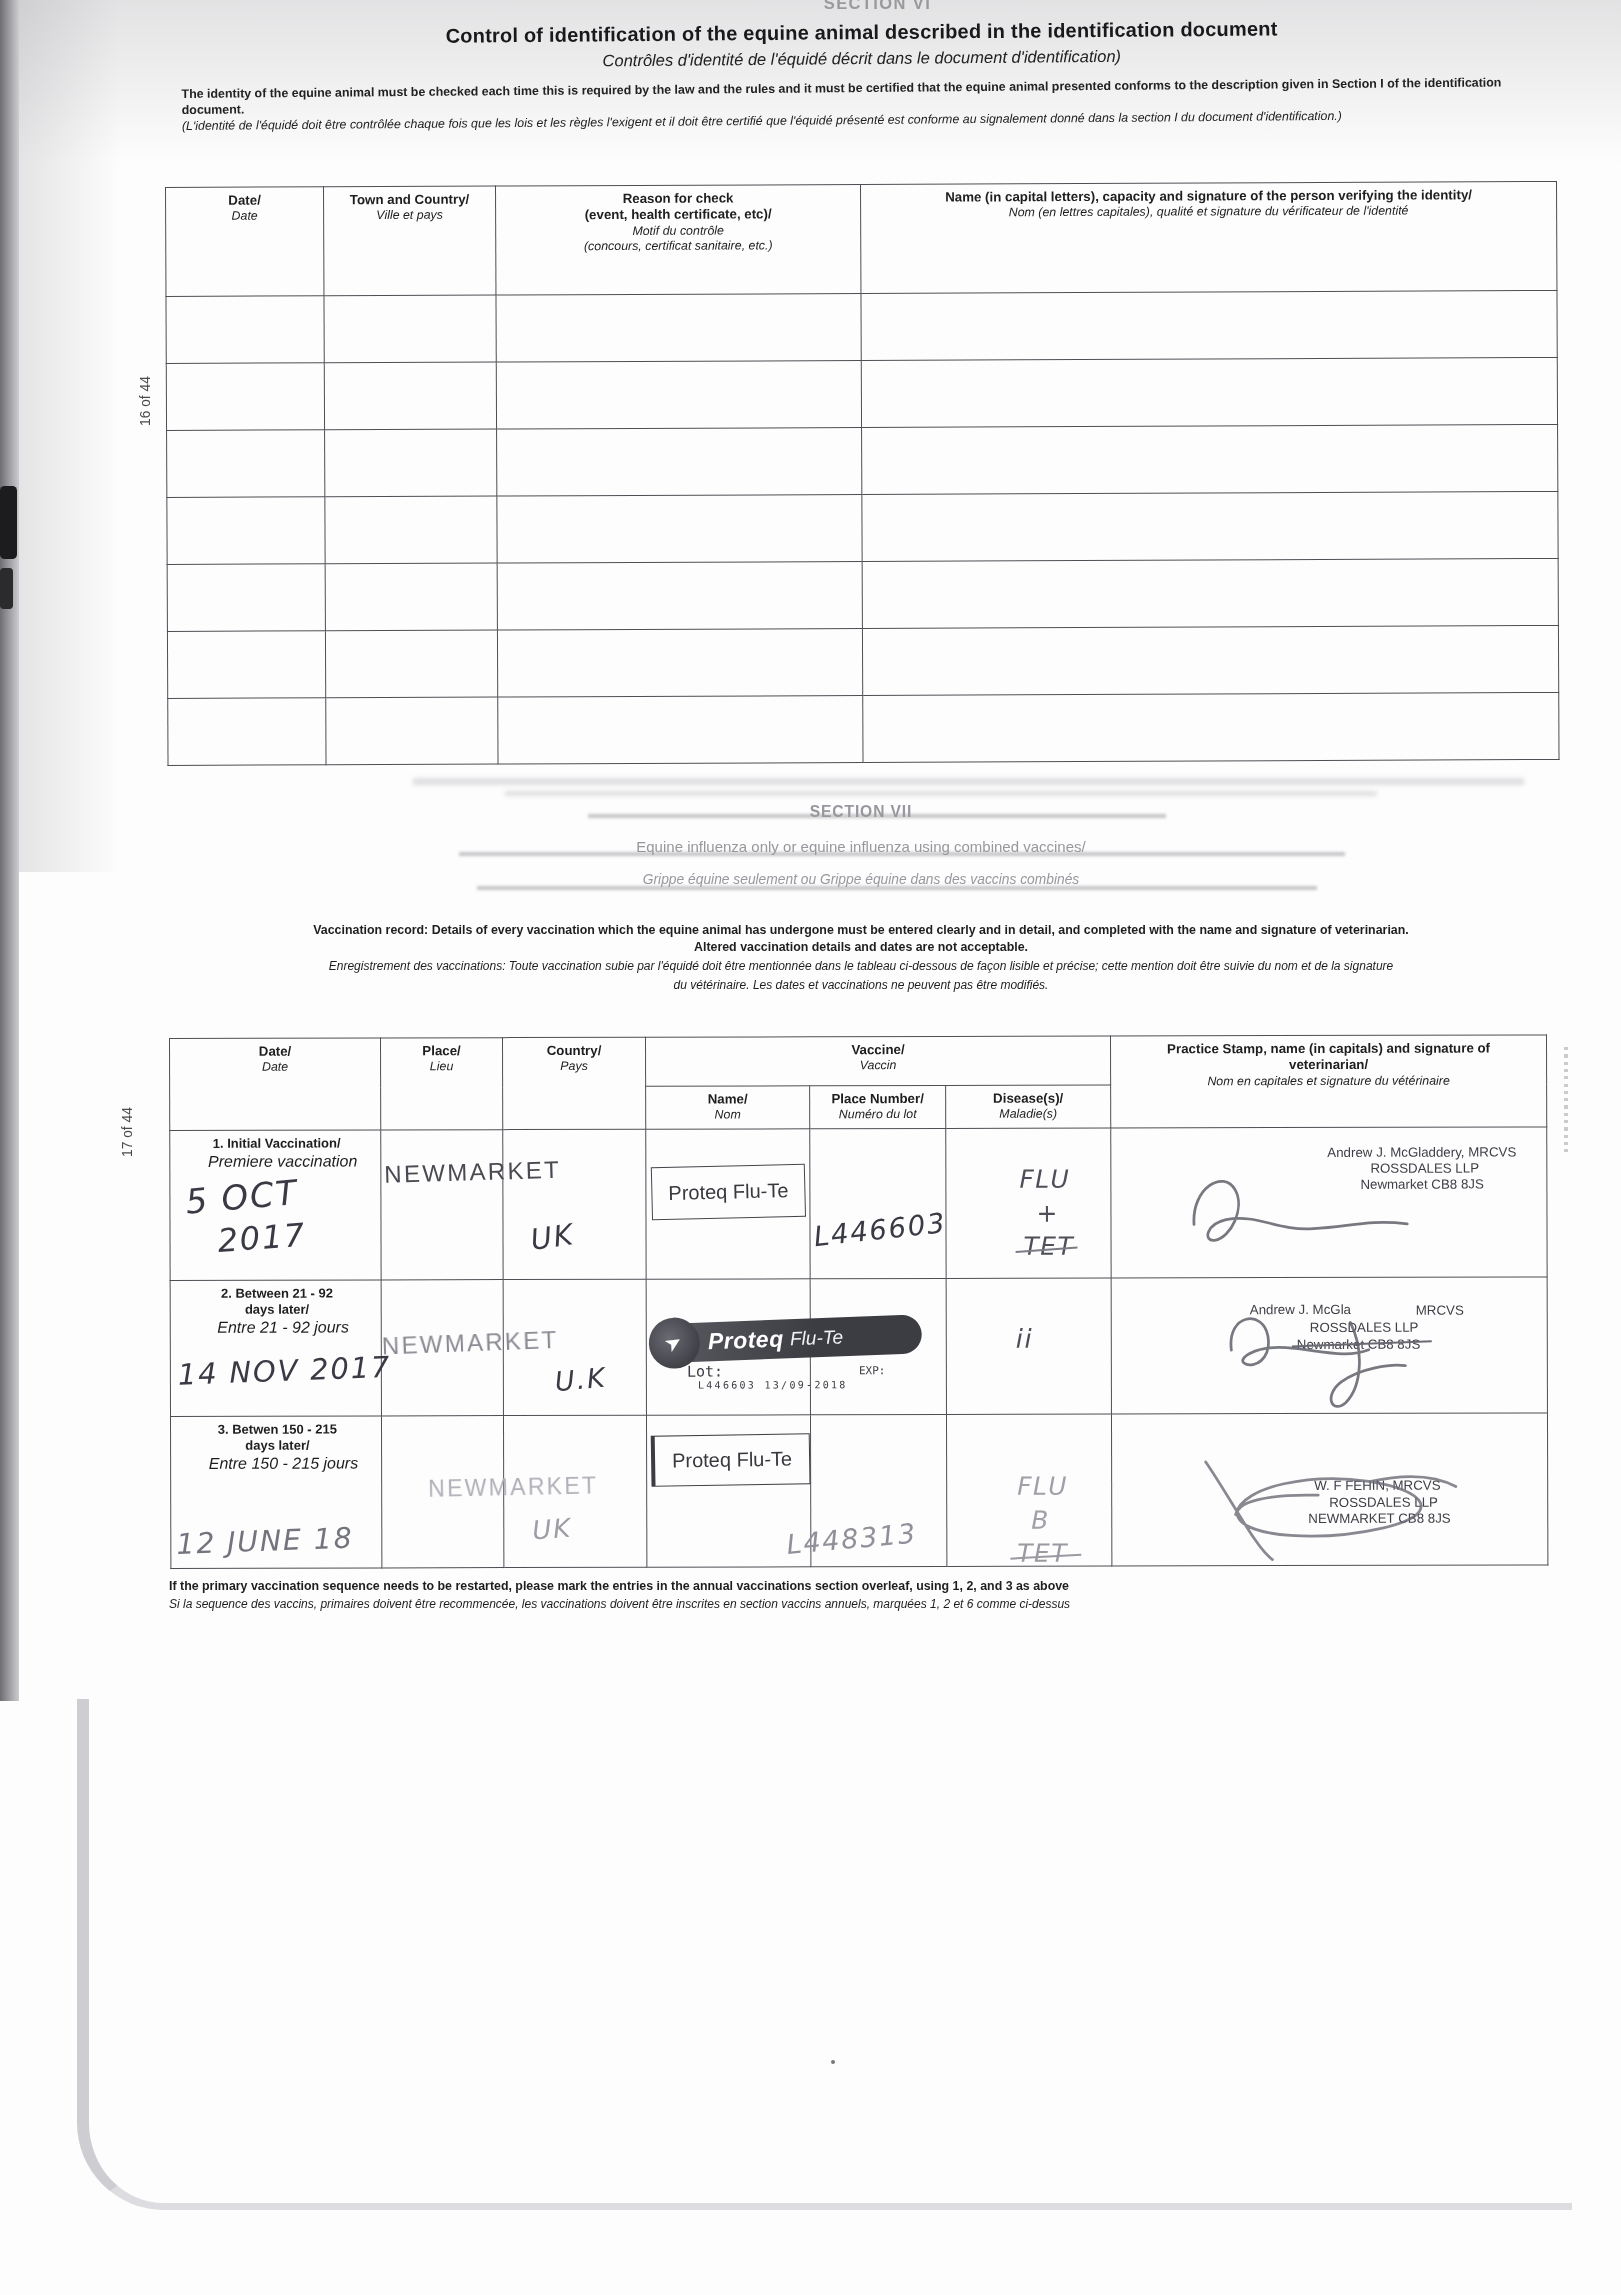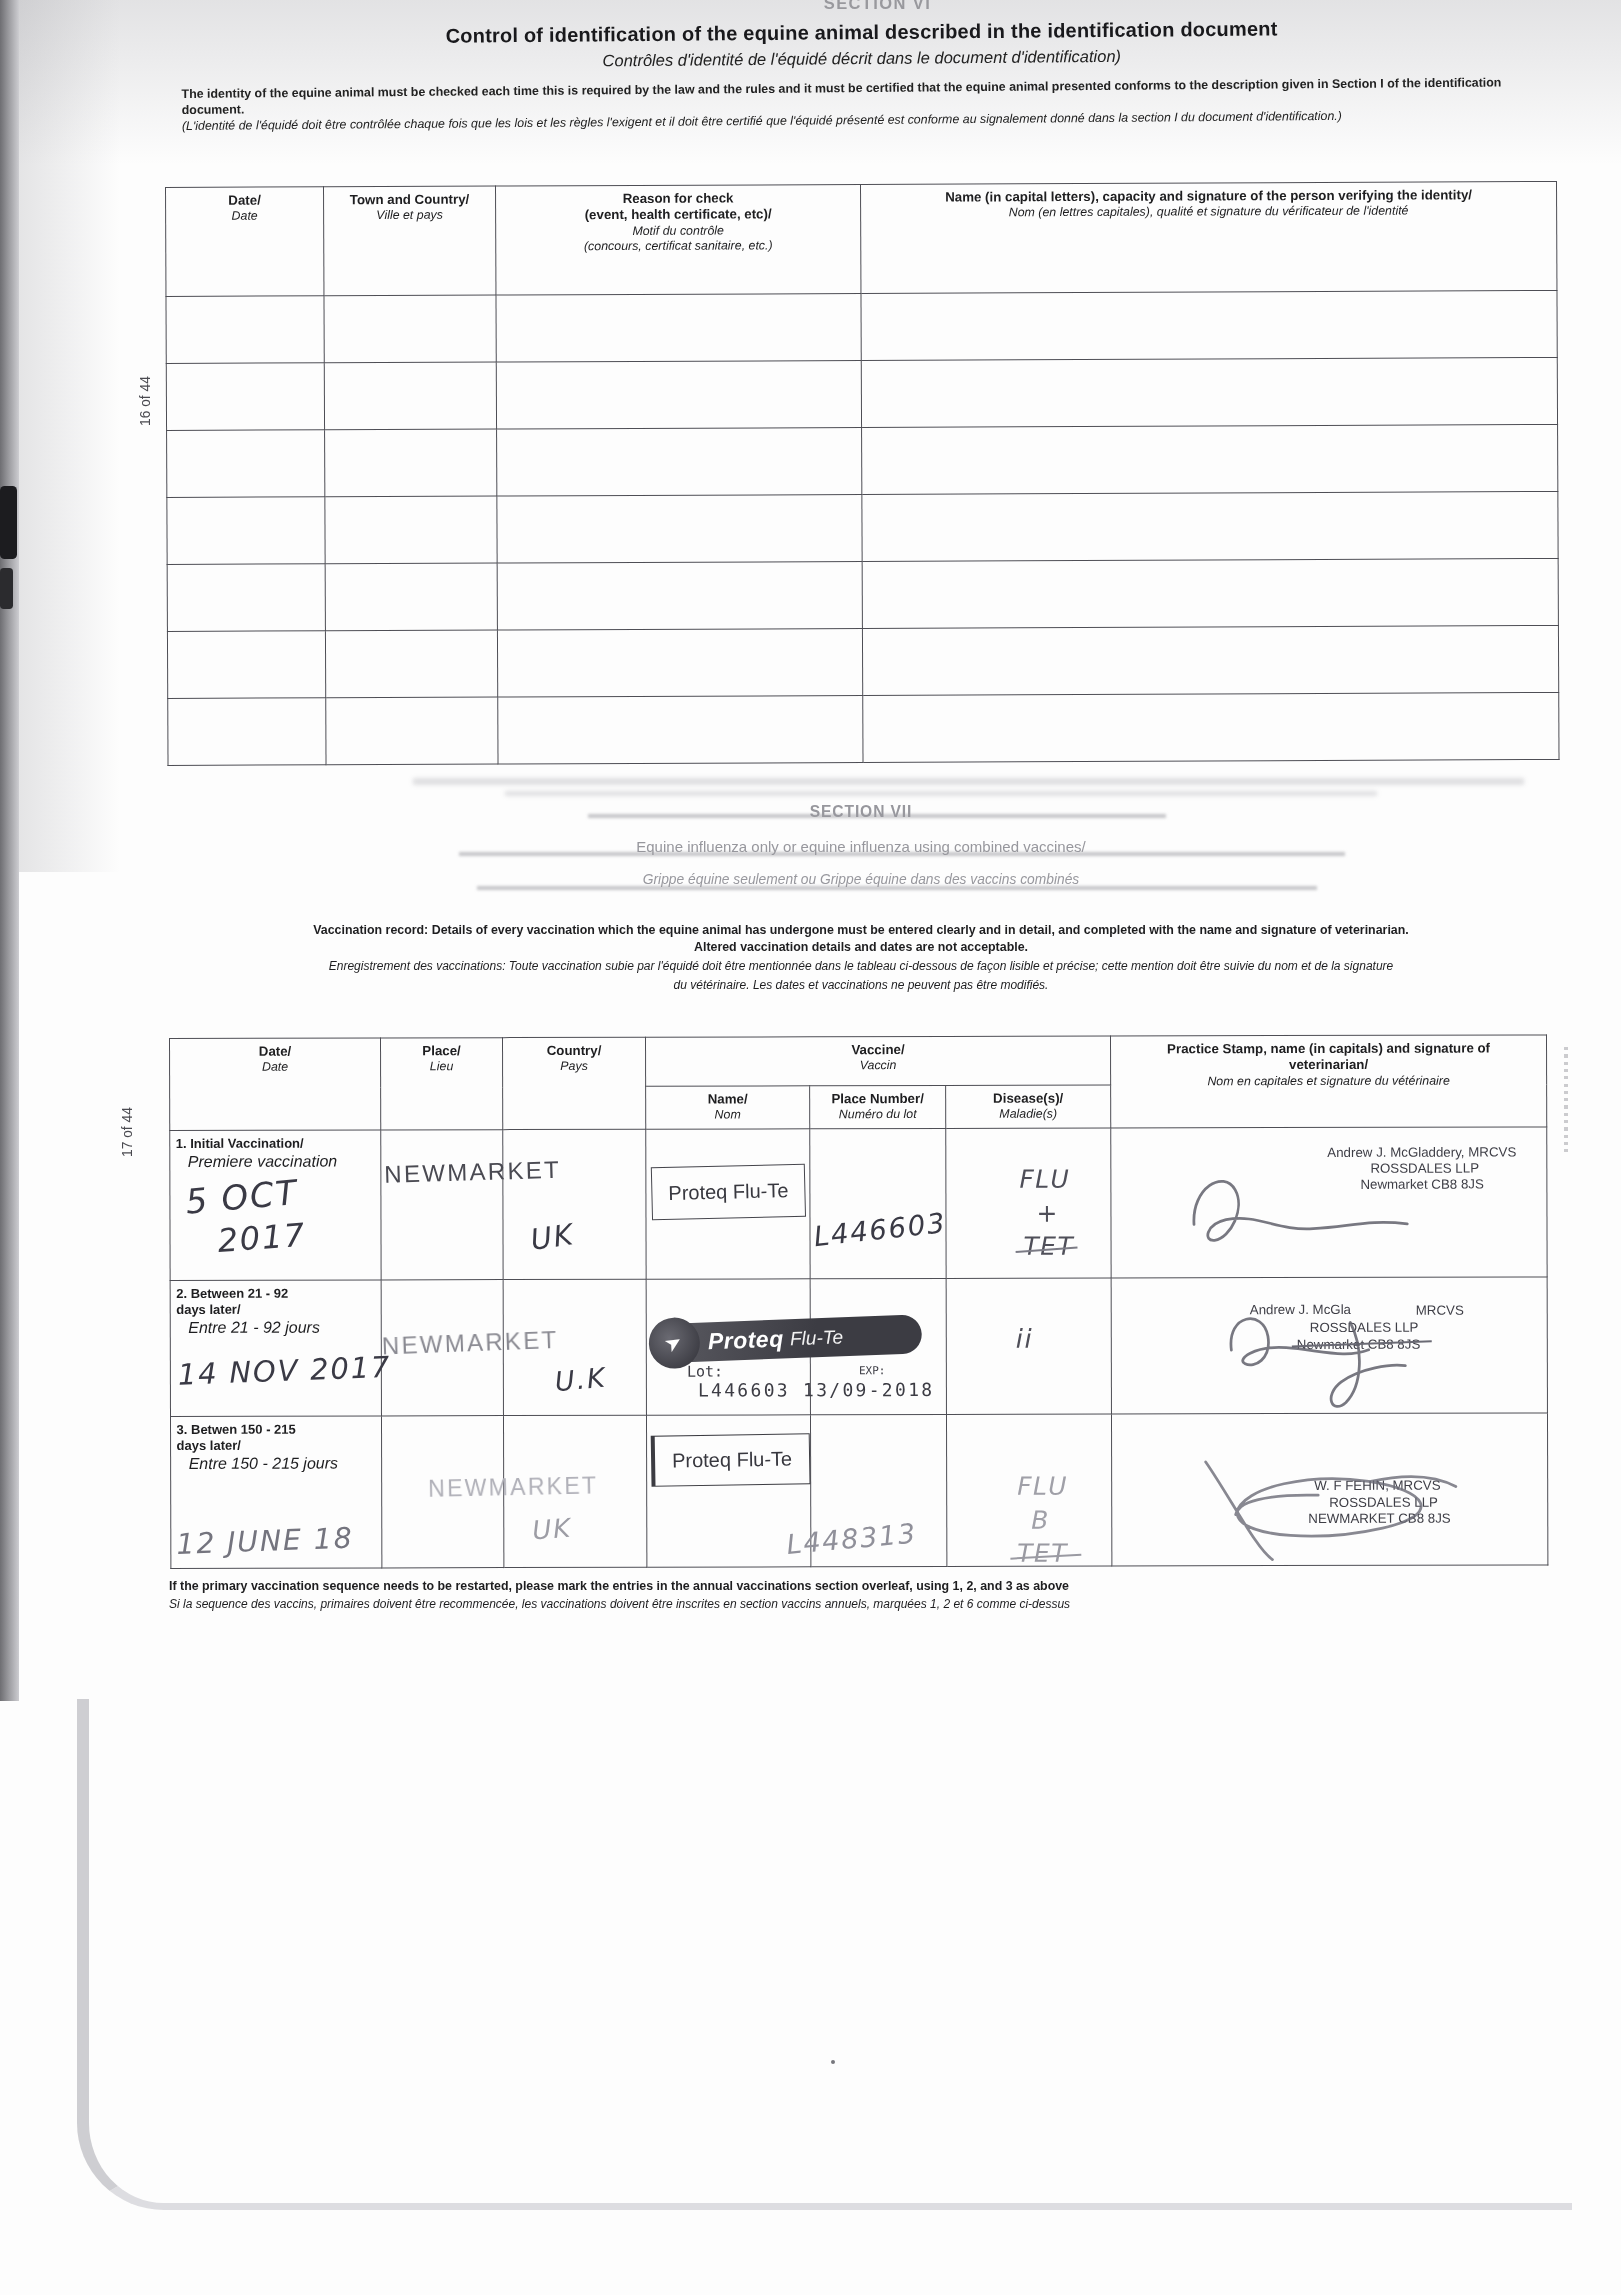--- a/index.html
+++ b/index.html
@@ -66,21 +66,21 @@
   .s7-note { position:absolute; left:184px; top:922px; width:1354px; text-align:center; }
   .s7-note .n-en { font-weight:bold; font-size:12.4px; line-height:1.35; }
   .s7-note .n-fr { font-style:italic; font-size:12px; line-height:1.35; margin-top:2.8px; }
 
   
   .t7 { position:absolute; left:169px; top:1038px; width:1377px; transform:rotate(-0.15deg); transform-origin:left top; }
   .t7 thead tr.hr1 { height:49px; }
   .t7 thead tr.hr2 { height:43px; }
   .t7 td { position:relative; vertical-align:top; padding:0; overflow:visible; }
   tr.r1 { height:150px; } tr.r2 { height:136px; } tr.r3 { height:152px; }
-  .lbl { padding:4.6px 2.8px 0 5.5px; text-align:left; }
+  .lbl { padding:4.6px 2.8px 0 5.5px; text-align:center; }
   .lbl .b { font-size:13px; }
   .lbl .i { font-size:16px; padding-left:12px; }
 
   
   .hw { position:absolute; font-family:"DejaVu Sans",sans-serif; font-style:italic;
     color:#3a3a45; white-space:nowrap; letter-spacing:1.8px; }
   .stamp-place { position:absolute; white-space:nowrap; letter-spacing:2.3px; font-size:24px; }
   .stl { position:absolute; font-size:13.3px; color:#3e3e46; white-space:nowrap; }
   .dis { position:absolute; font-family:"DejaVu Sans",sans-serif; font-style:italic;
     font-size:25px; color:#4f4f59; letter-spacing:1.4px; }
@@ -108,21 +108,21 @@
   .sticker { position:absolute; left:5.5px; top:40px; width:269px; height:39px; transform:rotate(-2deg); }
   .sticker .pill { width:100%; height:100%; background:linear-gradient(100deg,#5c5c63,#3c3c43 60%);
     border-radius:20px; display:flex; align-items:center; padding-left:55px; box-sizing:border-box; }
   .sticker .logo-dot { position:absolute; left:-3.7px; top:-6.4px; width:51px; height:51px;
     background:radial-gradient(circle at 40% 40%,#6a6a72,#2f2f36); border-radius:50%; }
   .sticker .mark { position:absolute; left:12px; top:7.3px; color:#fff; font-size:20px; font-weight:bold; transform:rotate(-30deg); }
   .brand { color:#fff; font-size:23px; font-weight:bold; font-style:italic; letter-spacing:0.5px; }
   .brand-suffix { color:#f2f2f2; font-size:19px; font-style:italic; margin-left:6.4px; }
   .print { position:absolute; font-family:"DejaVu Sans Mono",monospace; color:#3c3c44; white-space:nowrap; }
   .lot-label { left:40px; top:83px; font-size:15px; }
-  .lot-line { left:51px; top:100px; font-size:18px; letter-spacing:2.3px; }
+  .lot-line { left:51px; top:100px; font-size:10px; letter-spacing:2.3px; }
   .exp-label { left:212px; top:85px; font-size:11px; }
   .r2 .dis1 { left:69px; top:45px; font-size:26px; }
   .r2 .st1 { left:138px; top:24px; } .r2 .st1b { left:304px; top:25px; }
   .r2 .st2 { left:198px; top:42px; } .r2 .st3 { left:185px; top:59px; }
   .r2 .strike-nm { left:180px; top:65px; width:140px; transform:rotate(-2deg); }
   .r2 .sig { left:87px; top:17.4px; }
 
   
   .r3 .hw-date1 { left:4.6px; top:108px; font-size:28.5px; color:#74747e; transform:rotate(-2deg); }
   .r3 .stamp-place { left:46px; top:58px; font-size:23px; color:#b0b0b8; filter:blur(0.5px); transform:rotate(-1deg); }

